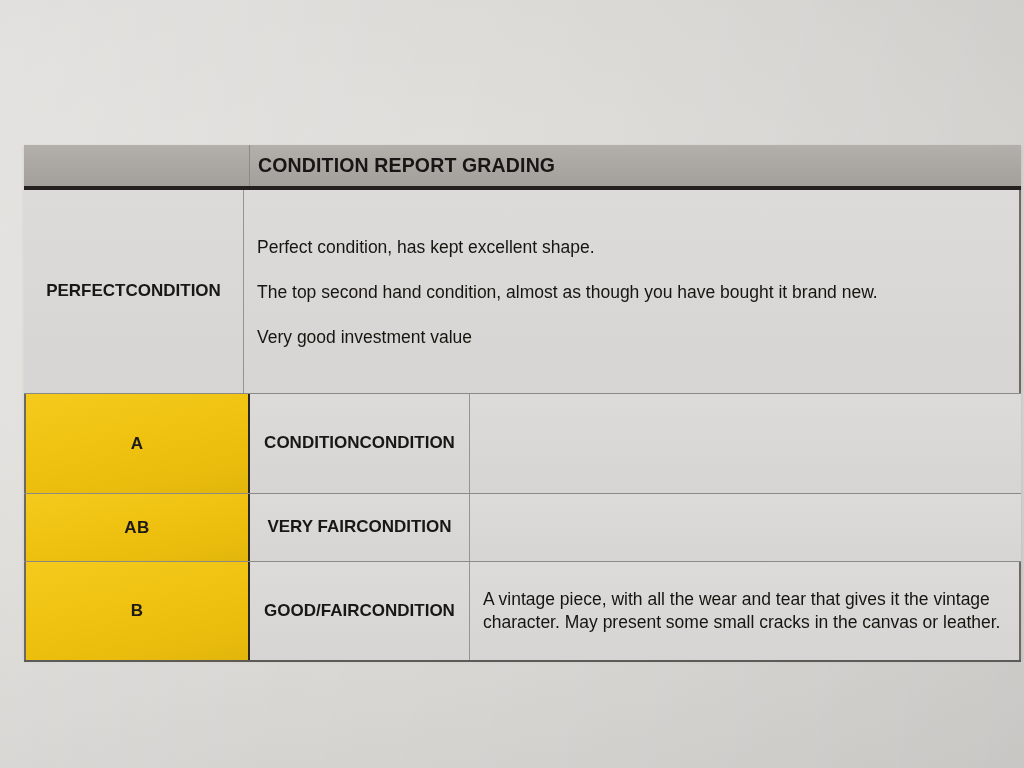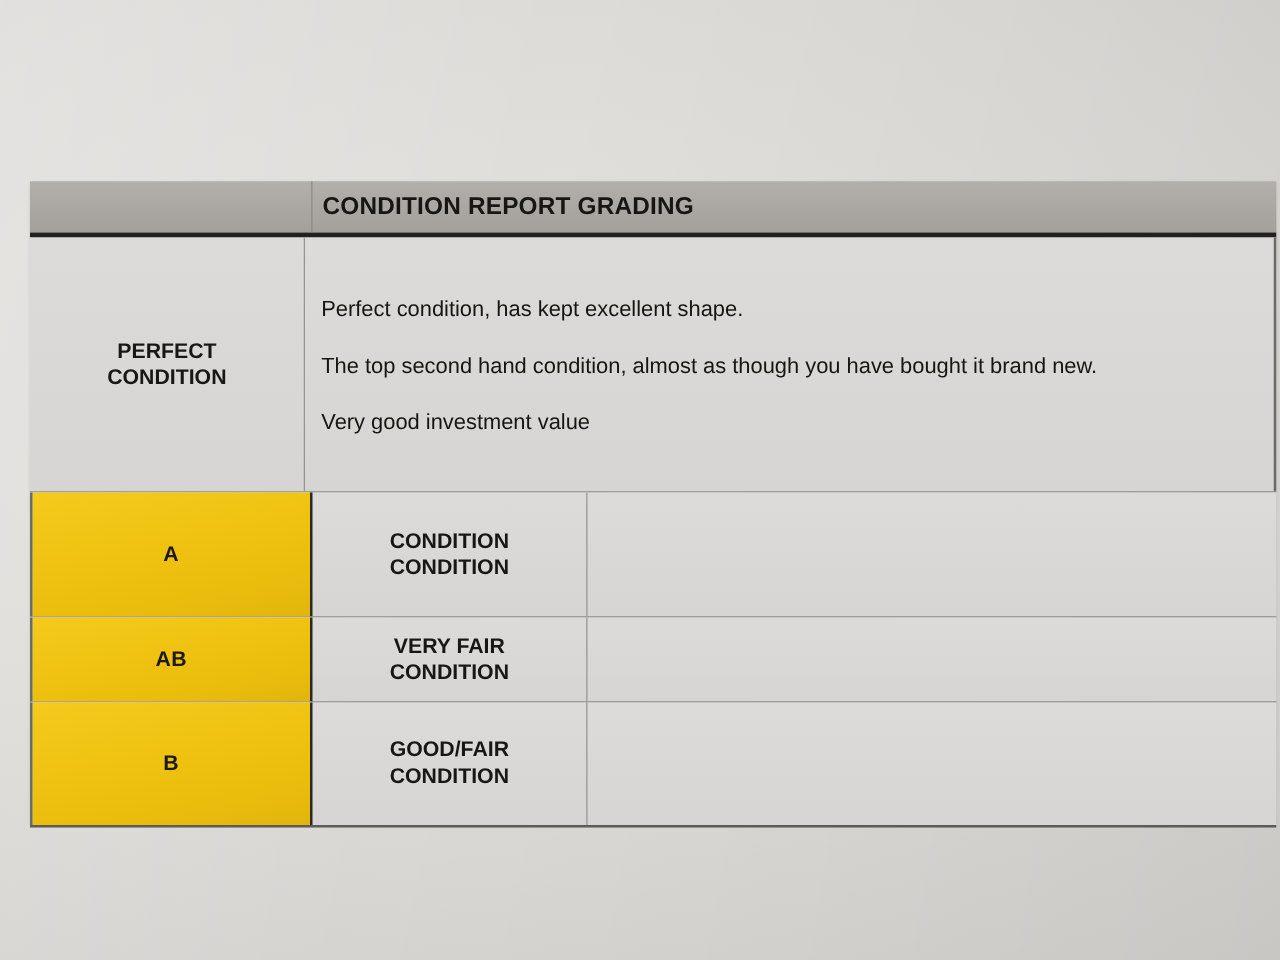--- a/index.html
+++ b/index.html
@@ -92,21 +92,21 @@
     color: #1c1a17;
     letter-spacing: 0.4px;
   }
 
   .cell-label {
     width: 220px;
     flex: 0 0 220px;
     border-right: 1px solid #96948f;
     box-sizing: border-box;
     display: flex;
-    flex-direction: column;
+    flex-direction: row;
     align-items: center;
     justify-content: center;
     font-size: 17px;
     font-weight: bold;
     color: #191715;
     line-height: 1.22;
     text-align: center;
   }
 
   .cell-desc {
@@ -186,16 +186,19 @@
         <span>CONDITION</span>
       </div>
     </div>
 
     <div class="grade-row row-b">
       <div class="cell-grade">B</div>
       <div class="cell-label">
         <span>GOOD/FAIR</span>
         <span>CONDITION</span>
       </div>
+      <div class="cell-desc">
+        <p>A vintage piece, with all the wear and tear that gives it the vintage character. May present some small cracks in the canvas or leather.</p>
+      </div>
     </div>
 
   </div>
 </div>
 
 </body></html>

